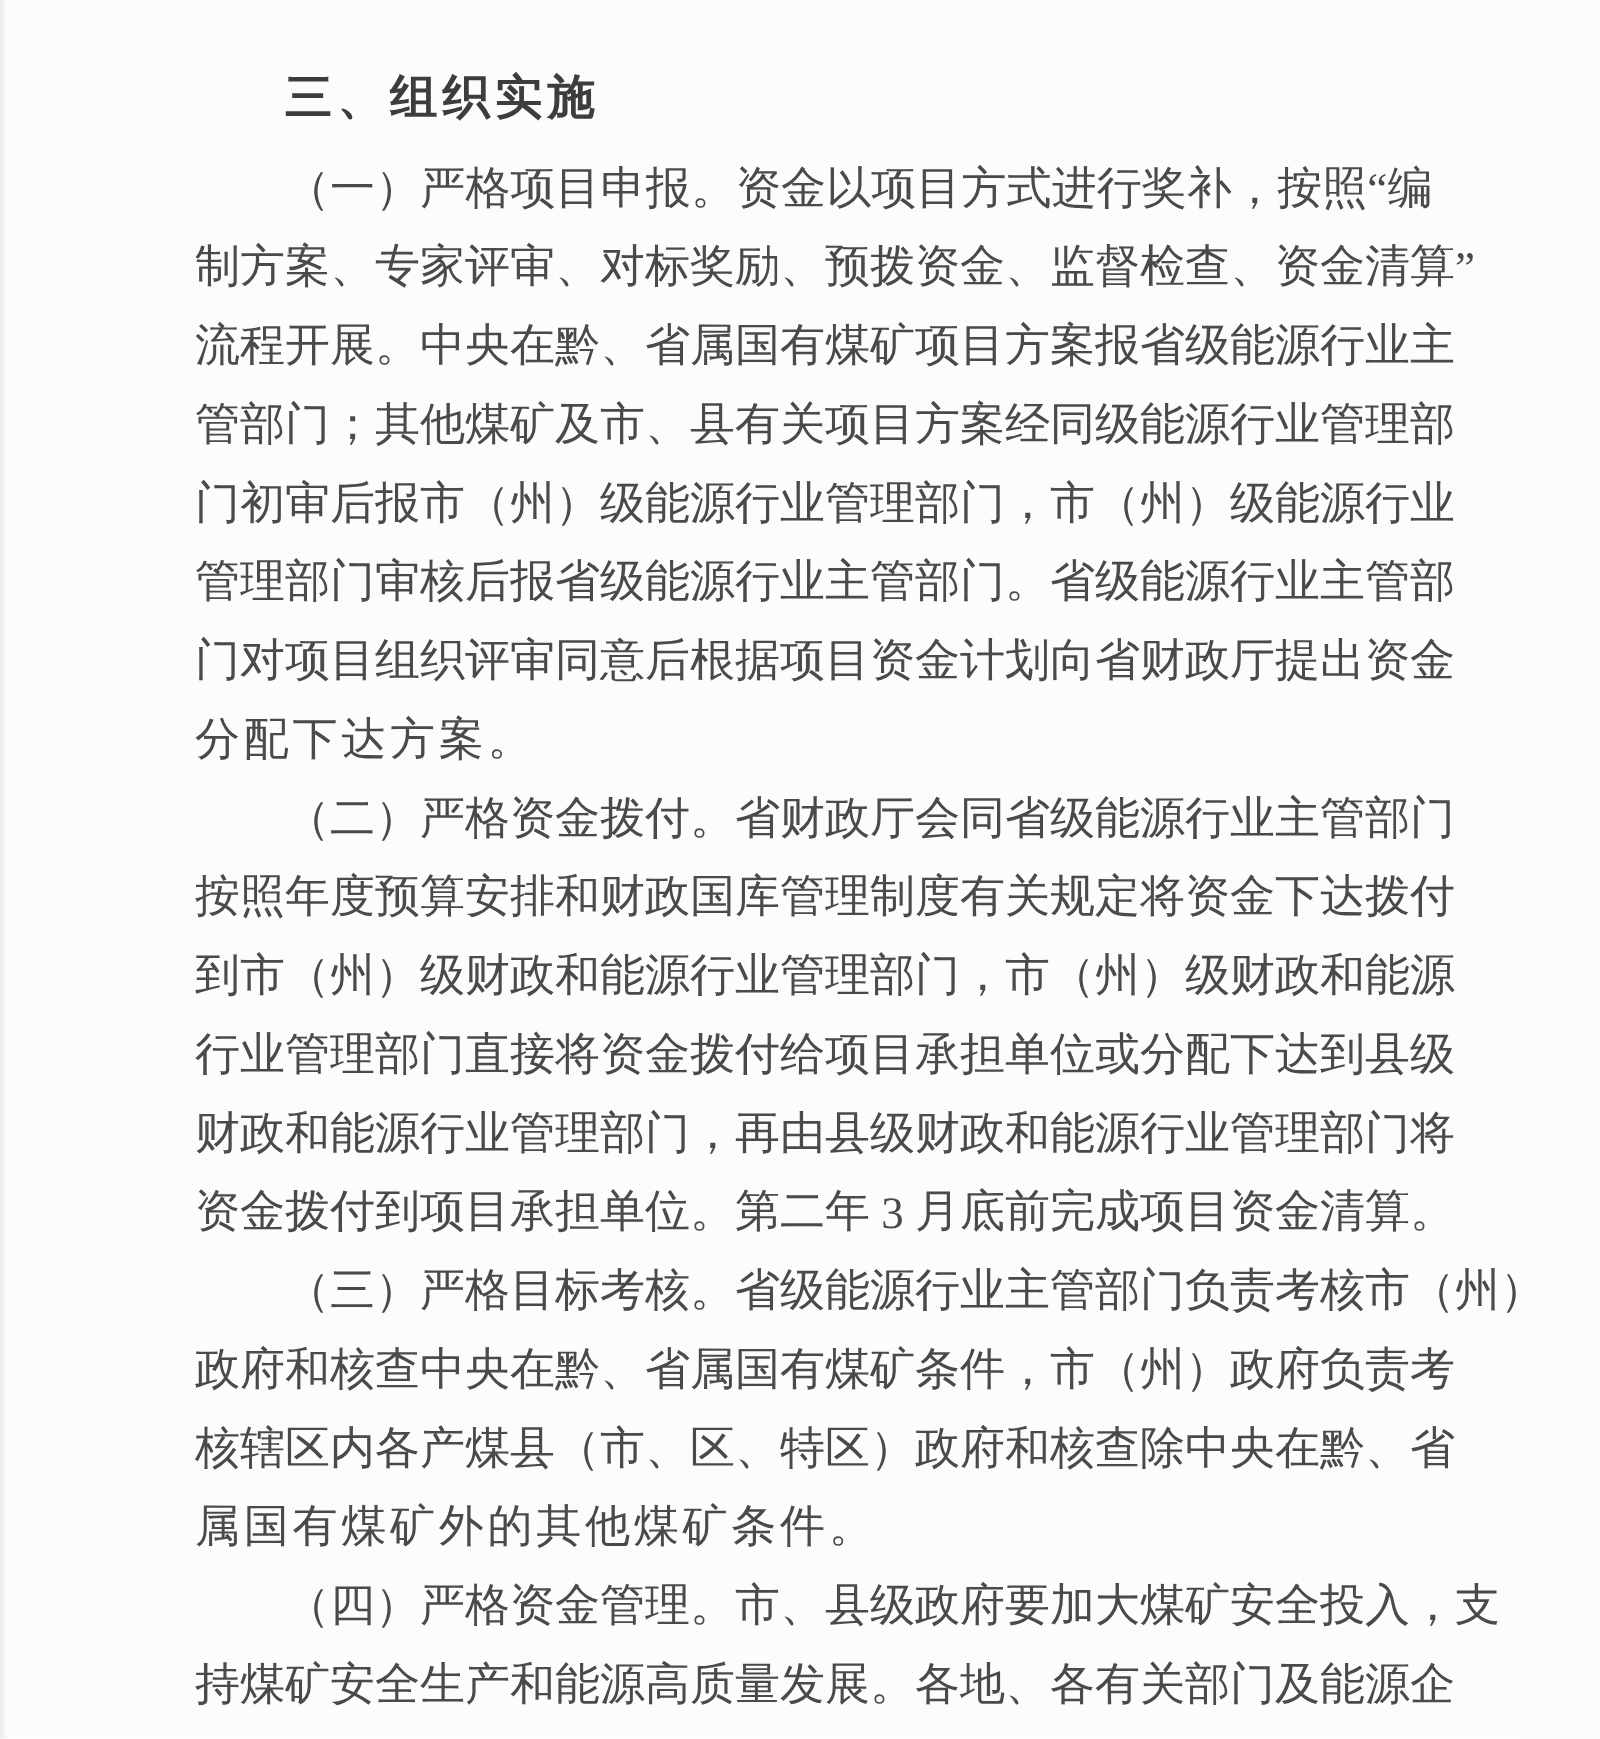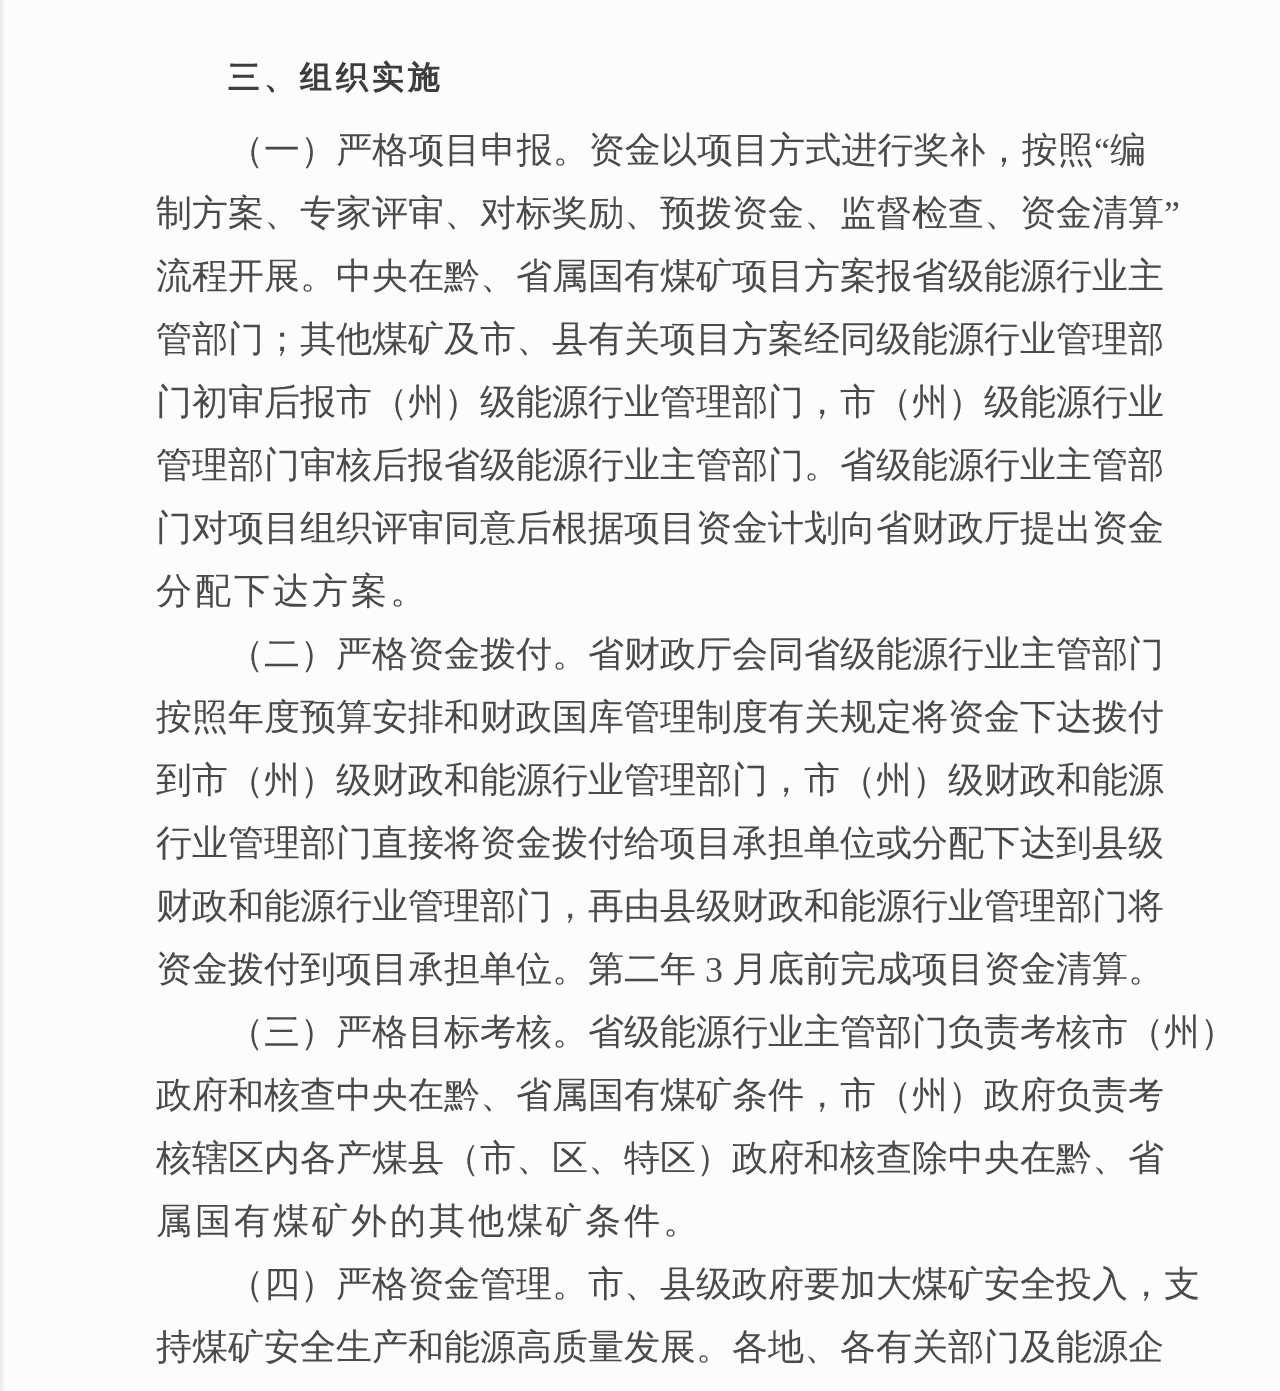--- a/index.html
+++ b/index.html
@@ -31,21 +31,21 @@
   }
   .text-block {
     width: 990px;
   }
   .heading {
     margin: 0 0 10px 0;
     padding-left: 72px;
     height: 63px;
     display: flex;
     align-items: center;
-    font-size: 32px;
+    font-size: 38px;
     font-weight: bold;
     letter-spacing: 4px;
     color: #3d3d3d;
     font-family: Liberation Serif, serif;
   }
   .para {
     margin: 0;
   }
   .line {
     display: flex;

